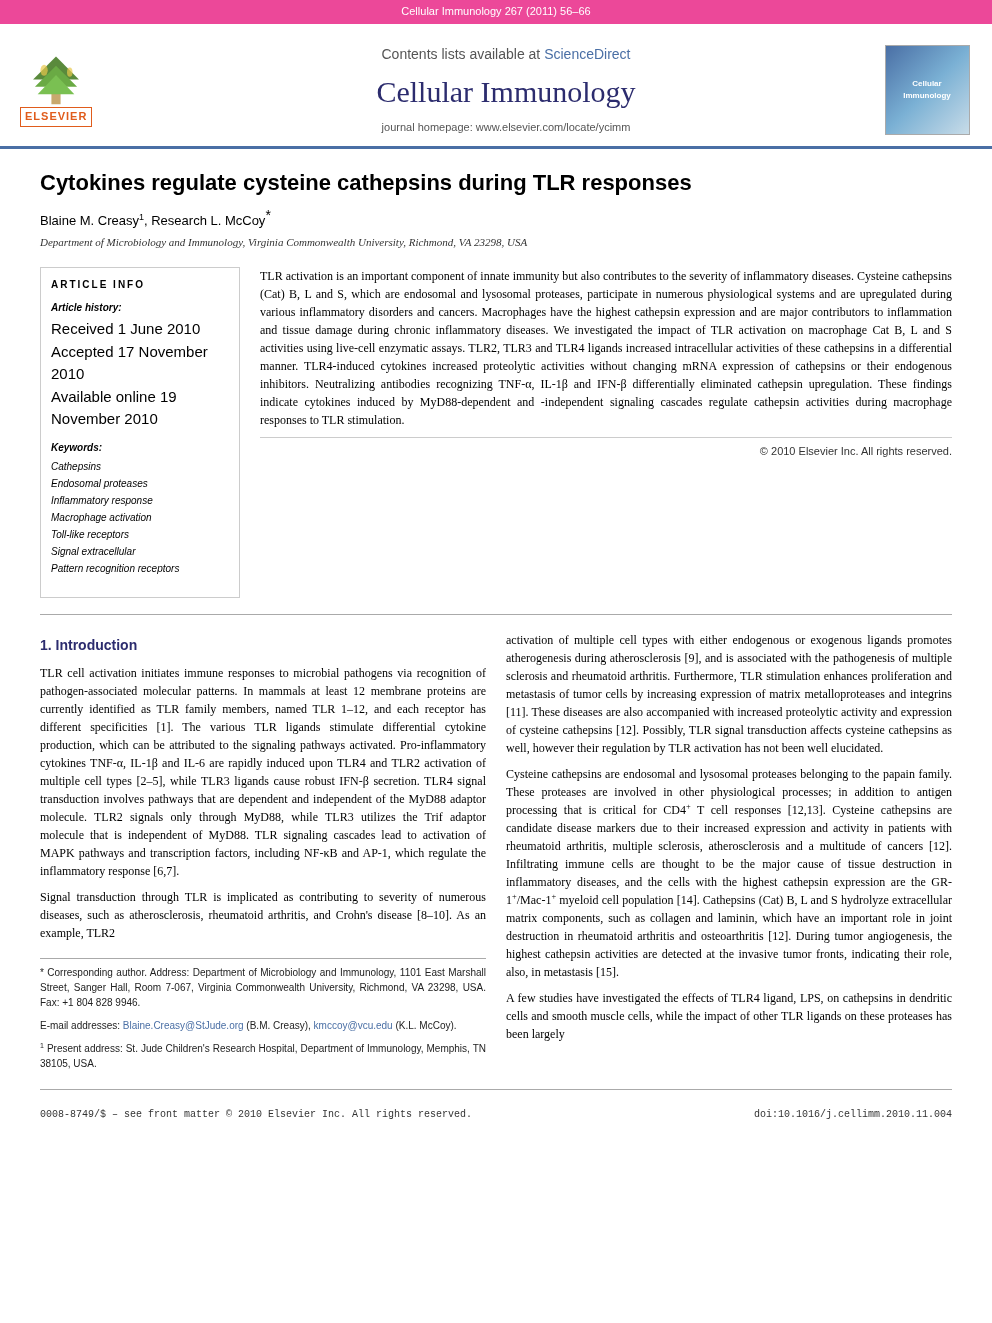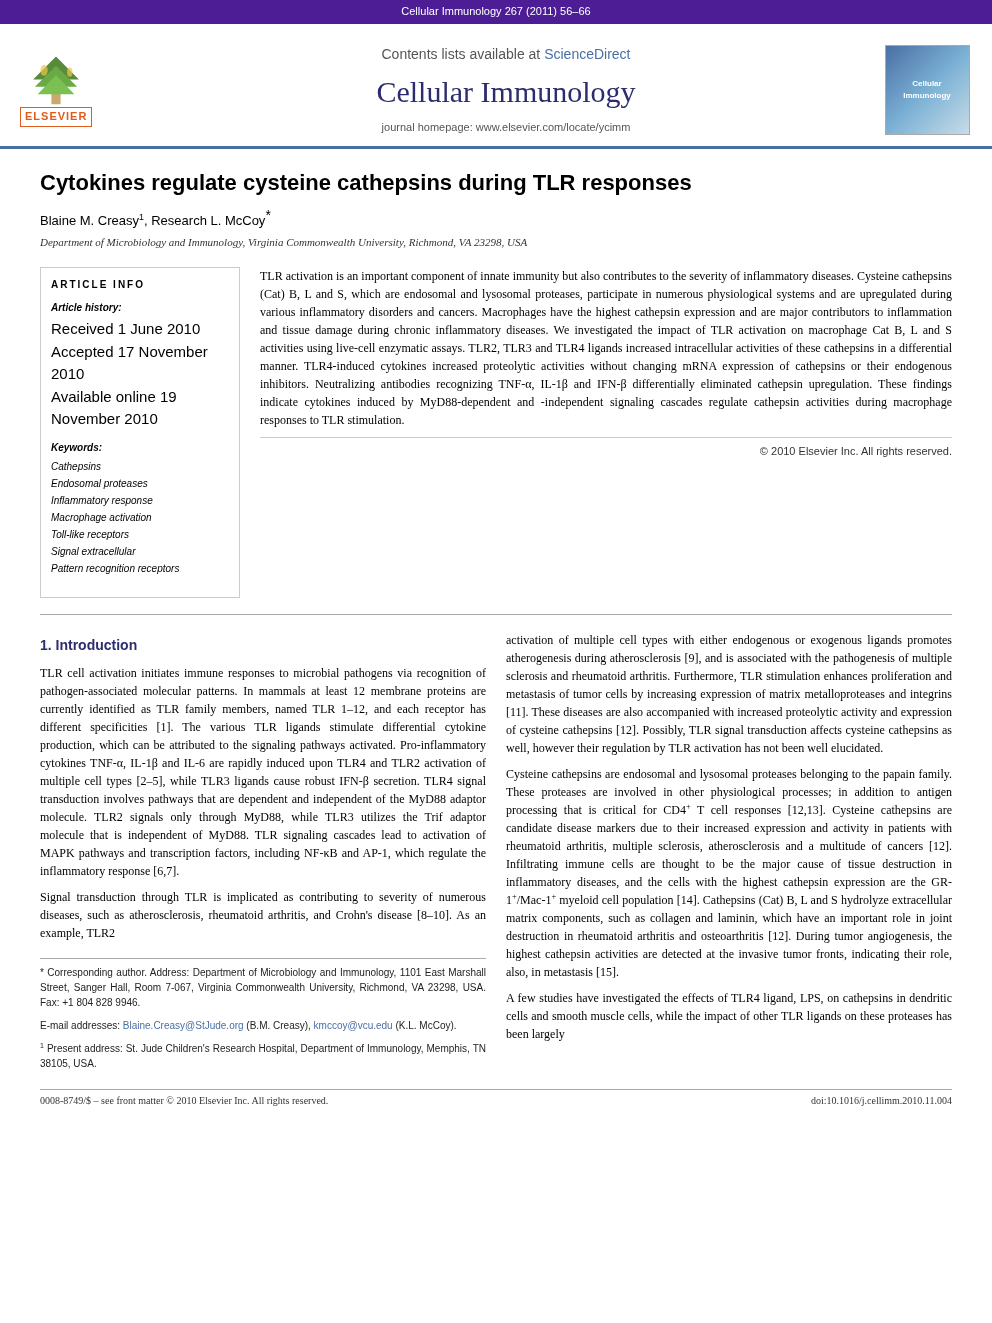--- a/index.html
+++ b/index.html
@@ -6,21 +6,21 @@
     body {
       font-family: 'Times New Roman', Times, serif;
       background: #fff;
       color: #000;
       width: 992px;
       min-height: 1323px;
       font-size: 13px;
       line-height: 1.45;
     }
     .top-bar {
-      background: #4c1d95;
+      background: #ec4899;
       color: #fff;
       text-align: center;
       font-size: 11px;
       padding: 4px 0;
       font-family: Arial, sans-serif;
     }
     .journal-header {
       border-bottom: 3px solid #4a6fa5;
       padding: 10px 20px 0 20px;
       display: flex;
@@ -235,23 +235,23 @@
       font-family: Arial, sans-serif;
       line-height: 1.6;
       color: #222;
     }
     .footnote-area a {
       color: #4a6fa5;
     }
     .page-footer {
       border-top: 1px solid #aaa;
       margin-top: 10px;
-      padding-top: 4px;
-      font-size: 10px;
-      font-family: Liberation Serif, serif;
+      padding-top: 18px;
+      font-size: 10px;
+      font-family: Liberation Mono, monospace;
       color: #333;
       display: flex;
       justify-content: space-between;
     }
     sup { font-size: 0.7em; }
   </style>
 </head>
 <body>
 
 <div class="top-bar">

